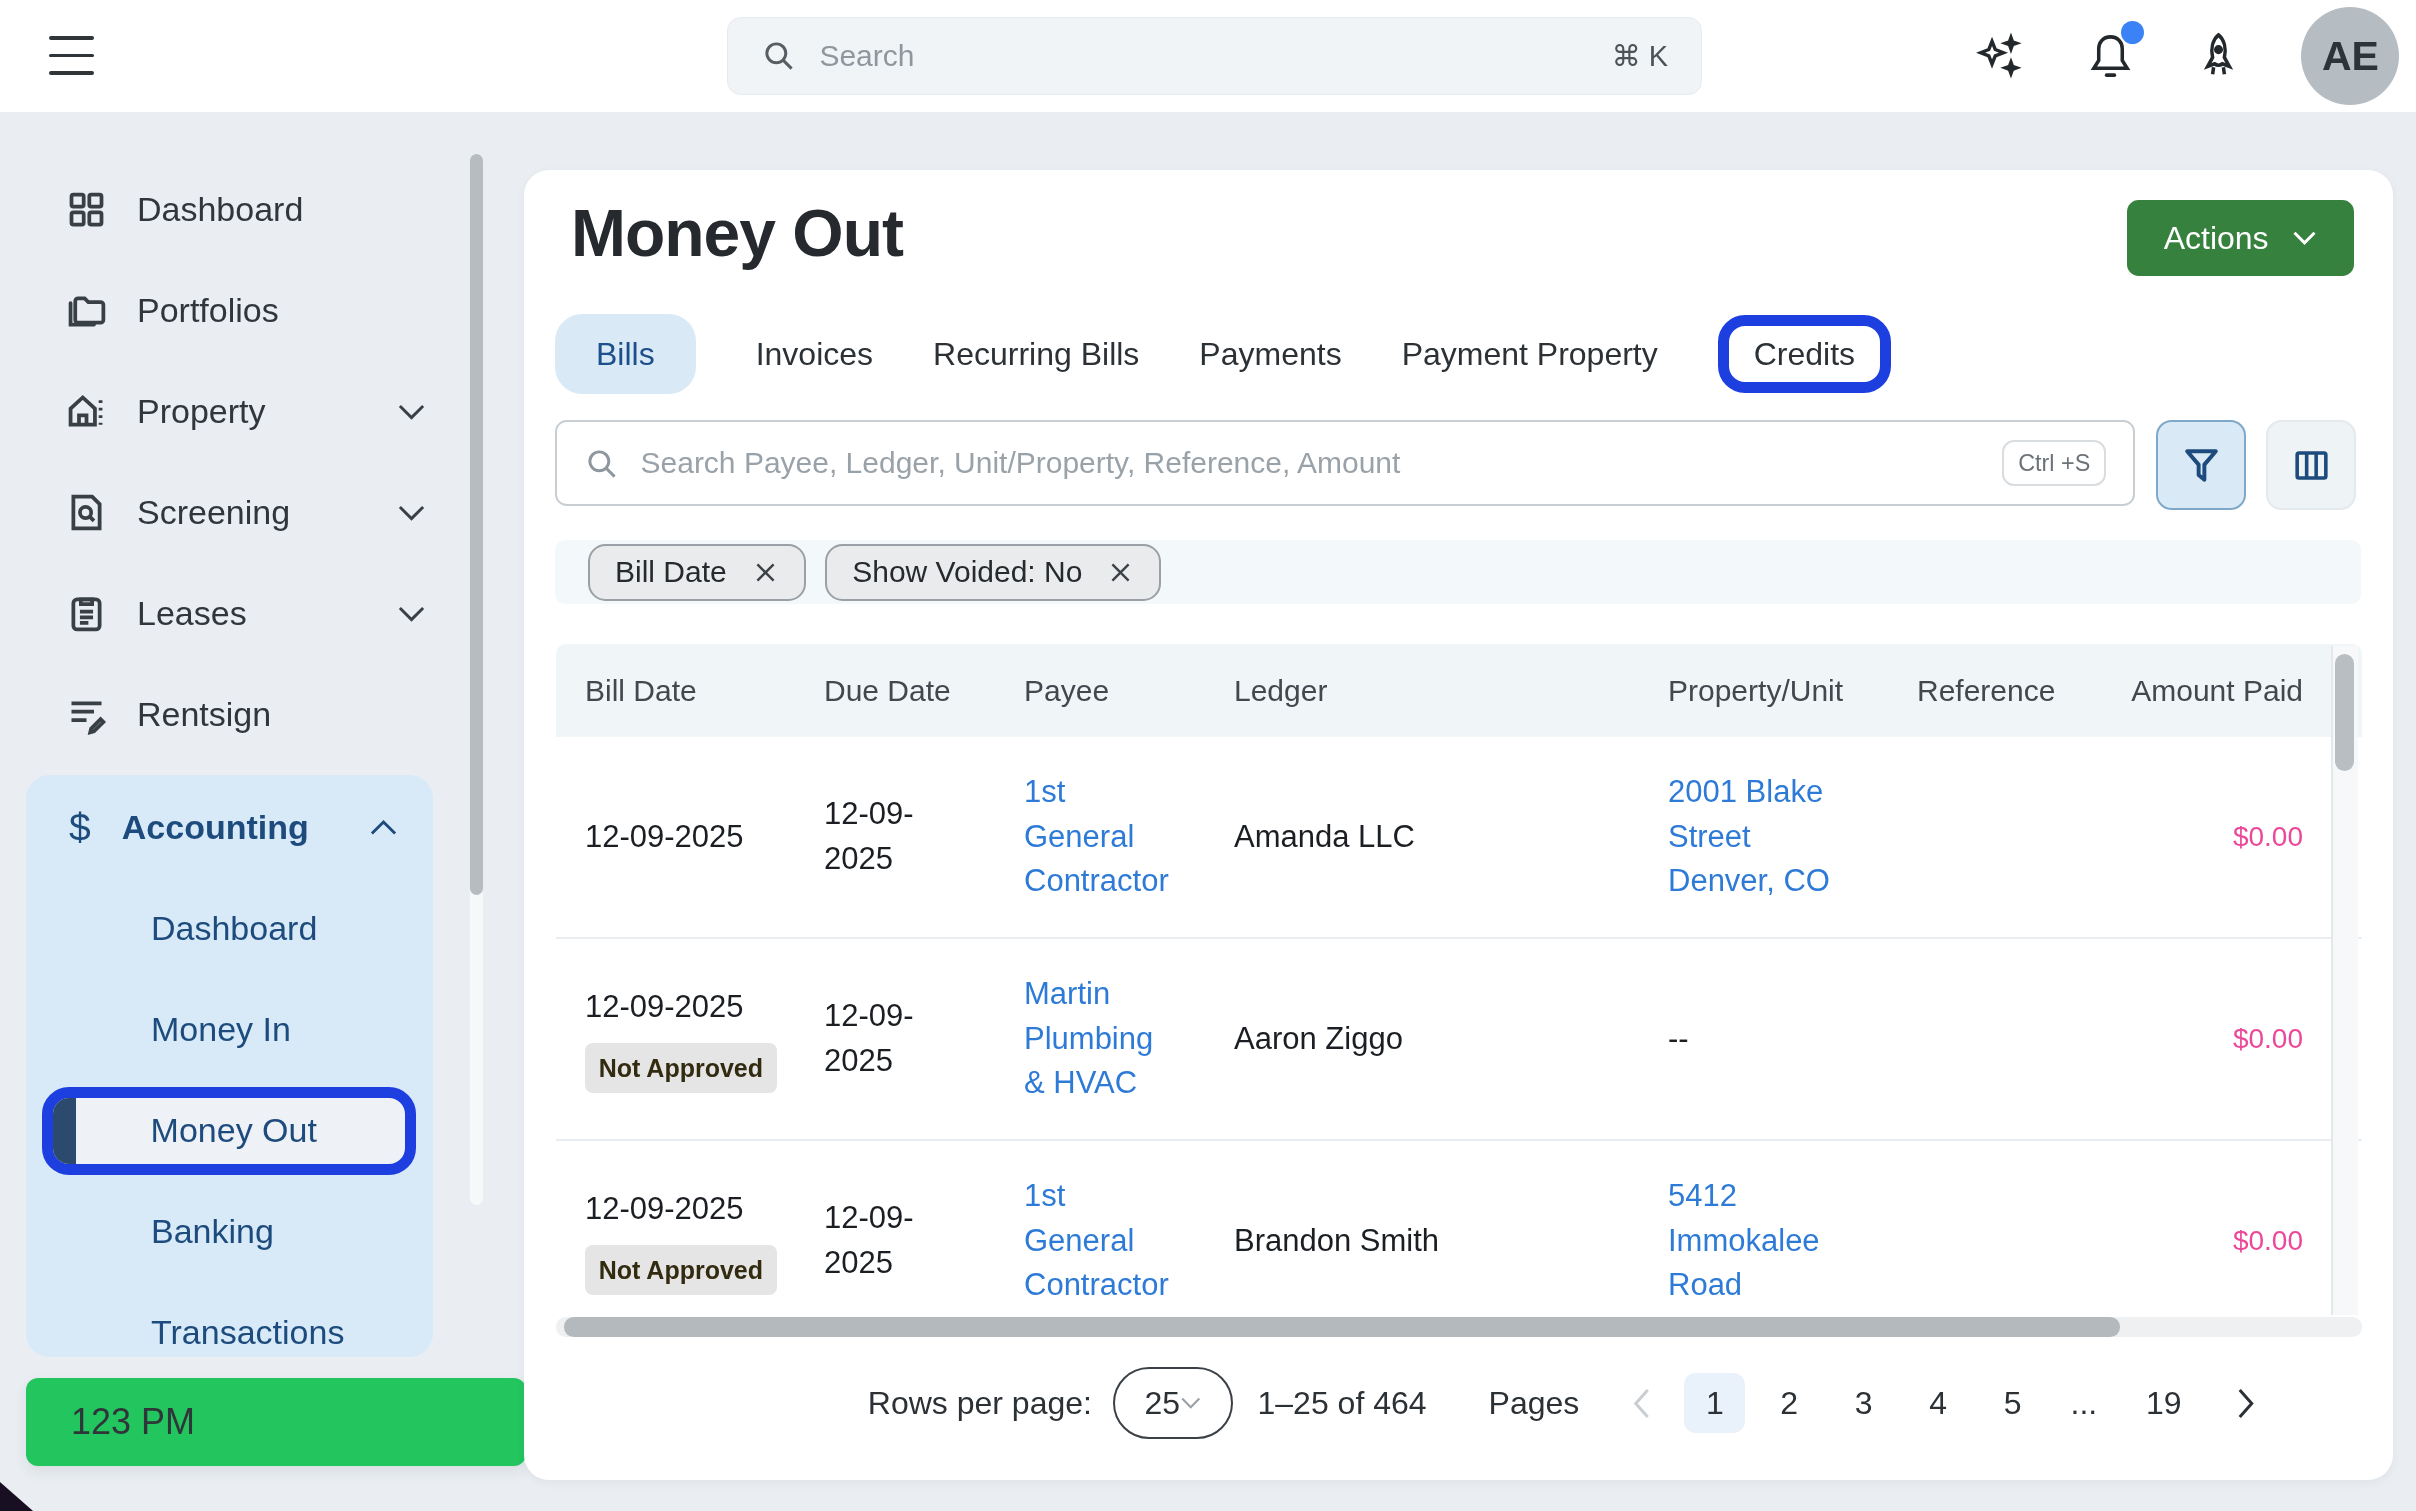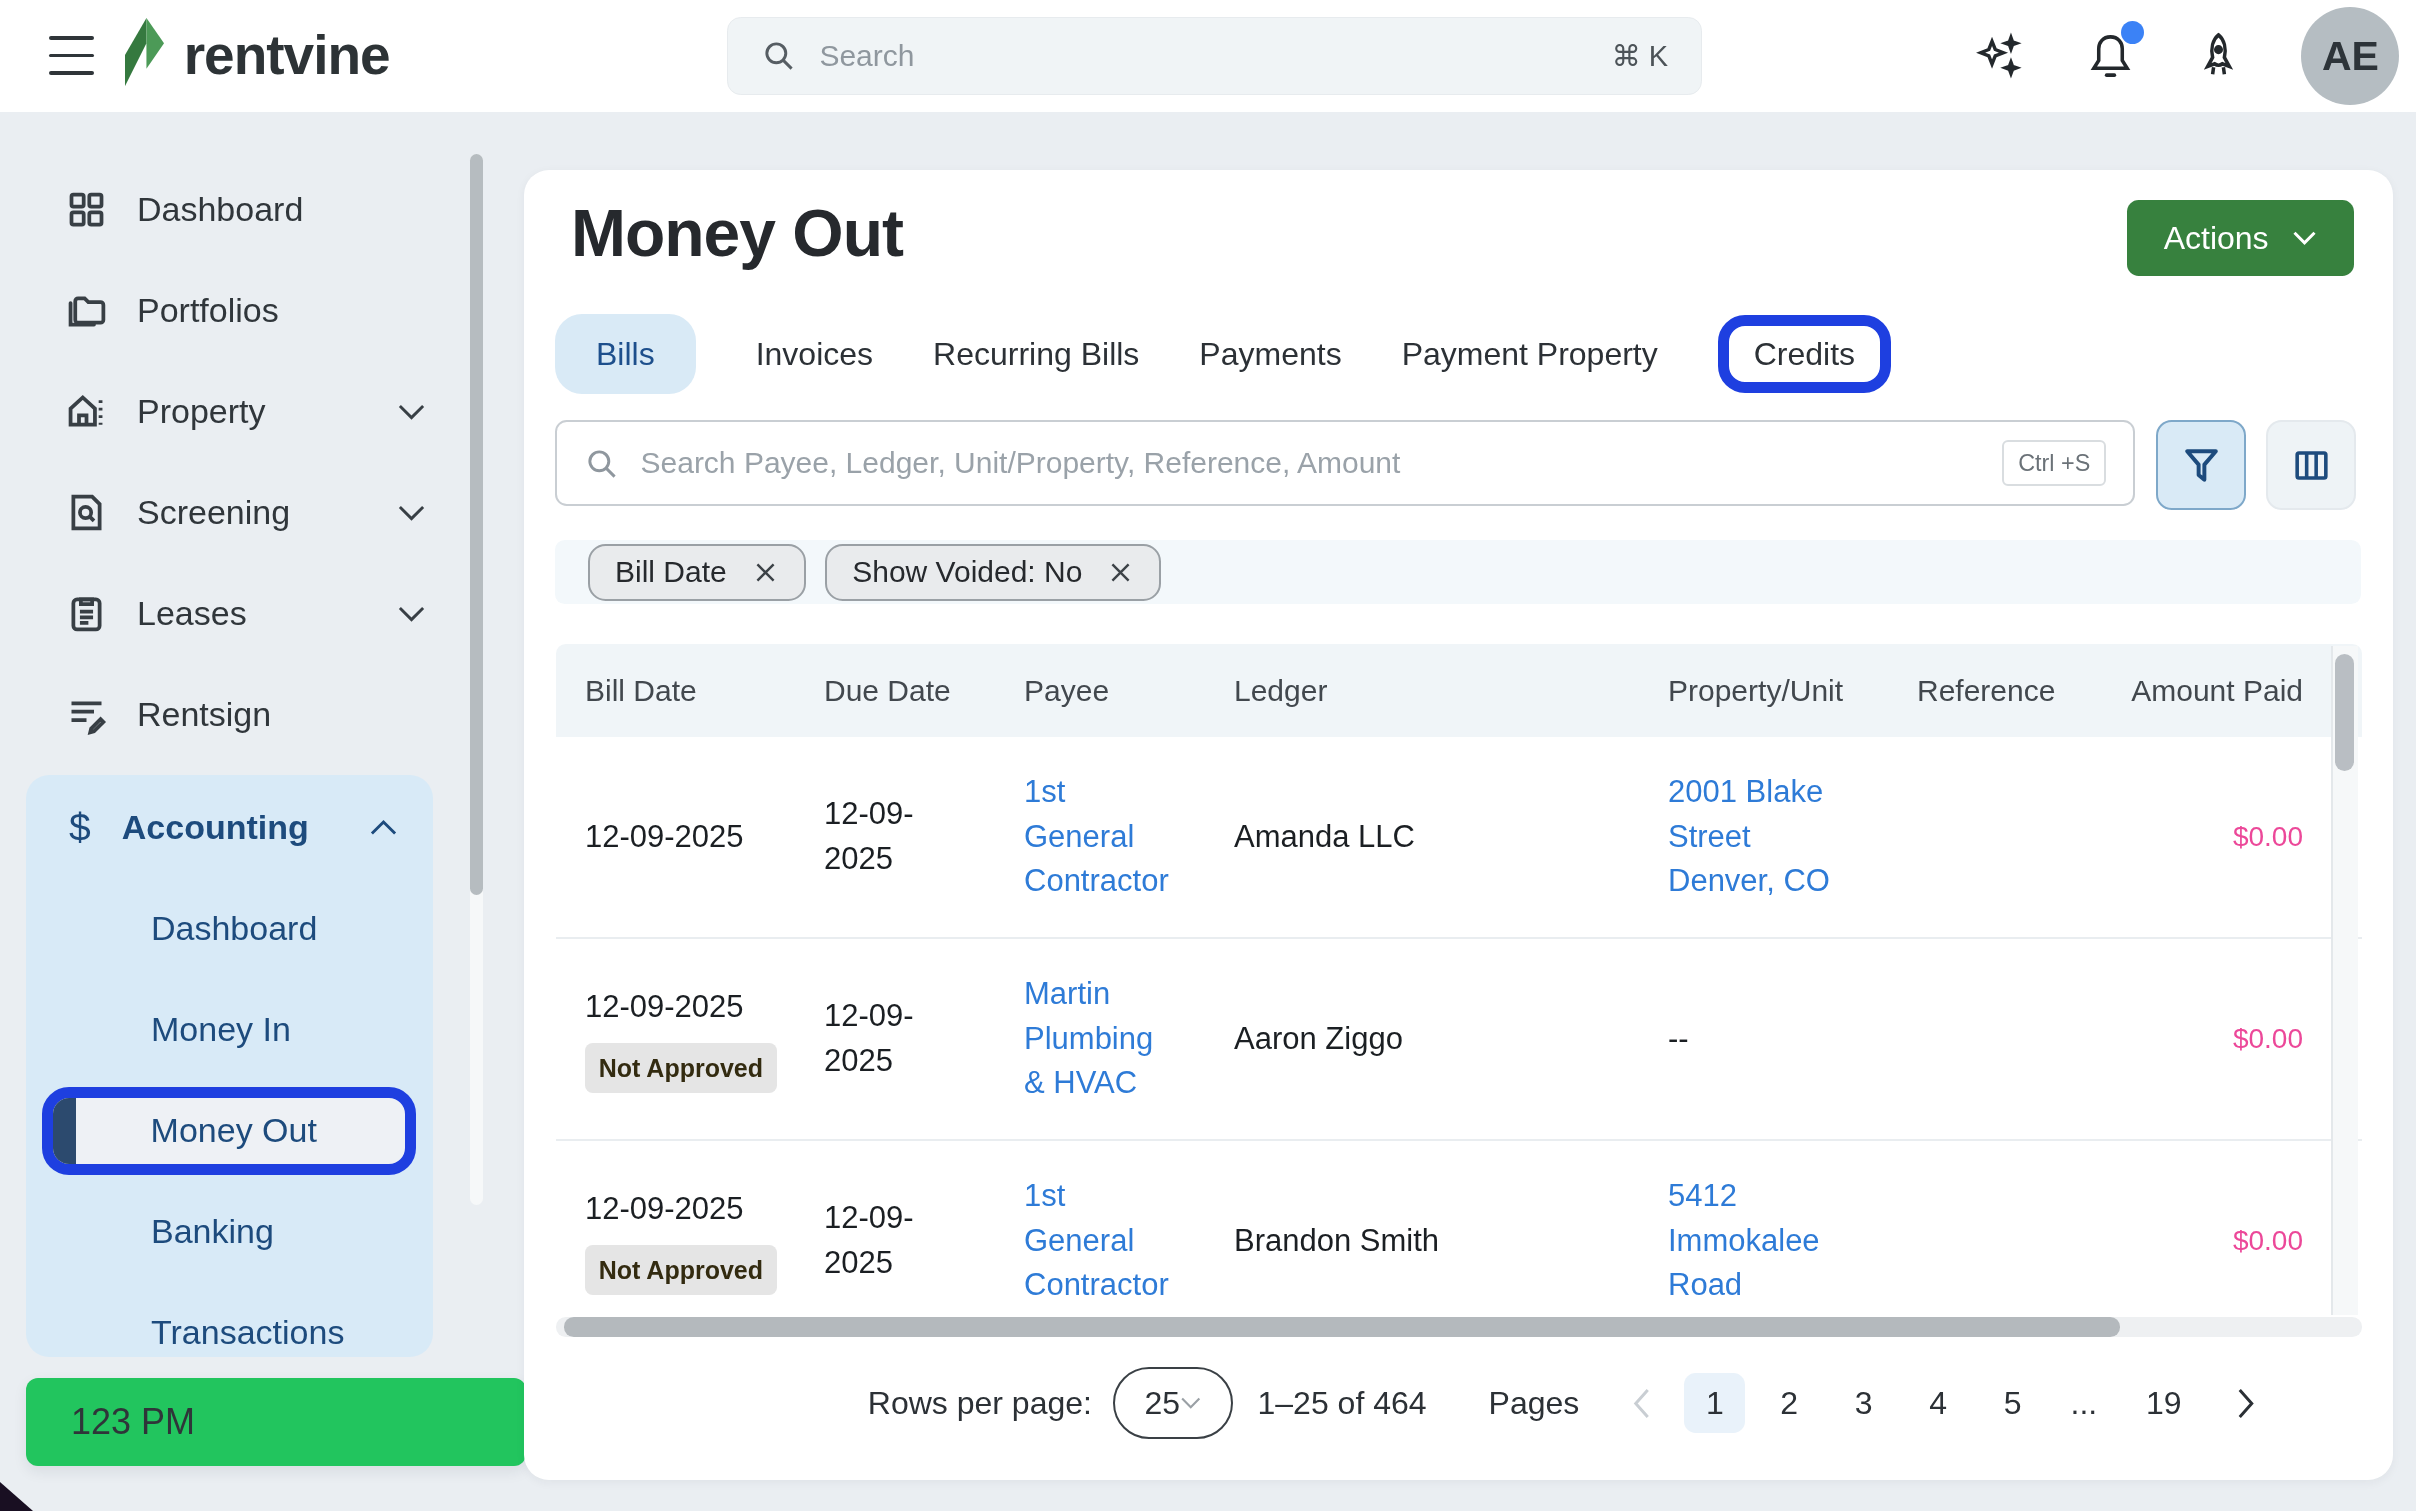--- a/index.html
+++ b/index.html
@@ -57,21 +57,21 @@
   .actions-btn { position:absolute; right:39px; top:30px; height:76px; padding:0 37px; background:#37813e; border:none; border-radius:11.7px; display:flex; align-items:center; gap:23.4px; color:#ffffff; font-size:32px; font-family:inherit; cursor:pointer; }
 
   .tabs { position:absolute; left:31px; top:142px; height:84px; display:flex; align-items:center; gap:60px; }
   .tab { font-size:32px; color:#2c3136; cursor:pointer; white-space:nowrap; }
   .tab-active { background:#d9eaf6; color:#1d4f8c; border-radius:27px; padding:21.5px 41px; }
   .tab-annotated { border:11.7px solid #1e3fe0; border-radius:27px; background:#ffffff; padding:9.8px 25px; }
 
   .search-row-input { position:absolute; left:31px; top:250px; width:1580px; height:86px; background:#ffffff; border:2px solid #c9ced3; border-radius:11.7px; display:flex; align-items:center; padding:0 27px; }
   .search-row-input input { flex:1; border:none; outline:none; background:transparent; font-size:30px; color:#2a2f34; font-family:inherit; margin-left:21.5px; }
   .search-row-input input::placeholder { color:#9aa2a9; }
-  .ctrl-badge { border:2px solid #d9dde0; border-radius:6px; padding:7.8px 13.7px; font-size:23.4px; color:#6b7278; white-space:nowrap; }
+  .ctrl-badge { border:2px solid #d9dde0; border-radius:12px; padding:7.8px 13.7px; font-size:23.4px; color:#6b7278; white-space:nowrap; }
   .sq-btn { position:absolute; top:250px; width:90px; height:90px; border-radius:15.6px; display:flex; align-items:center; justify-content:center; cursor:pointer; }
   .filter-btn { left:1632px; background:#d9eaf6; border:2px solid #7ea8c9; }
   .cols-btn { left:1742px; background:#eef3f6; border:2px solid #e4e9ed; }
 
   .chips-band { position:absolute; left:31px; top:370px; width:1806px; height:64px; background:#f3f8fb; border-radius:9.8px; display:flex; align-items:center; gap:19.5px; padding-left:33px; }
   .chip { background:#e9ebed; border:2px solid #9aa0a5; border-radius:17.6px; height:57px; display:flex; align-items:center; gap:25px; padding:0 25px; font-size:30px; color:#26292d; }
   .chip .x { cursor:pointer; display:flex; }
 
   
   .table-wrap { position:absolute; left:32px; top:474px; width:1806px; height:671px; overflow:hidden; border-radius:9.8px 9.8px 0 0; }
@@ -108,29 +108,20 @@
 </head>
 <body>
 
 <div class="topbar">
   <div class="hamburger">
       <span></span>
       <span></span>
       <span></span>
     </div>
 
-  <div class="logo">
-    <span>
-      <svg width="51" height="82" viewBox="0 0 26 42">
-        <path d="M3 21 L14 2 L14 15 L3 37 Z" fill="#35793f"></path>
-        <path d="M14 2 L23 15 L14 28 Z" fill="#4c9a57"></path>
-      </svg>
-    </span>
-    <span class="logo-text">rentvine</span>
-  </div>
 
   <div class="top-search">
     <span>
       <svg width="35" height="35" viewBox="0 0 24 24" fill="none" stroke="#565d63" stroke-width="2">
           <circle cx="10.5" cy="10.5" r="6.5"></circle>
           <path d="M15.5 15.5 L21 21"></path>
         </svg>
     </span>
     <input type="text" placeholder="Search" style="">
     <span class="kbd-shortcut">⌘ K</span>

